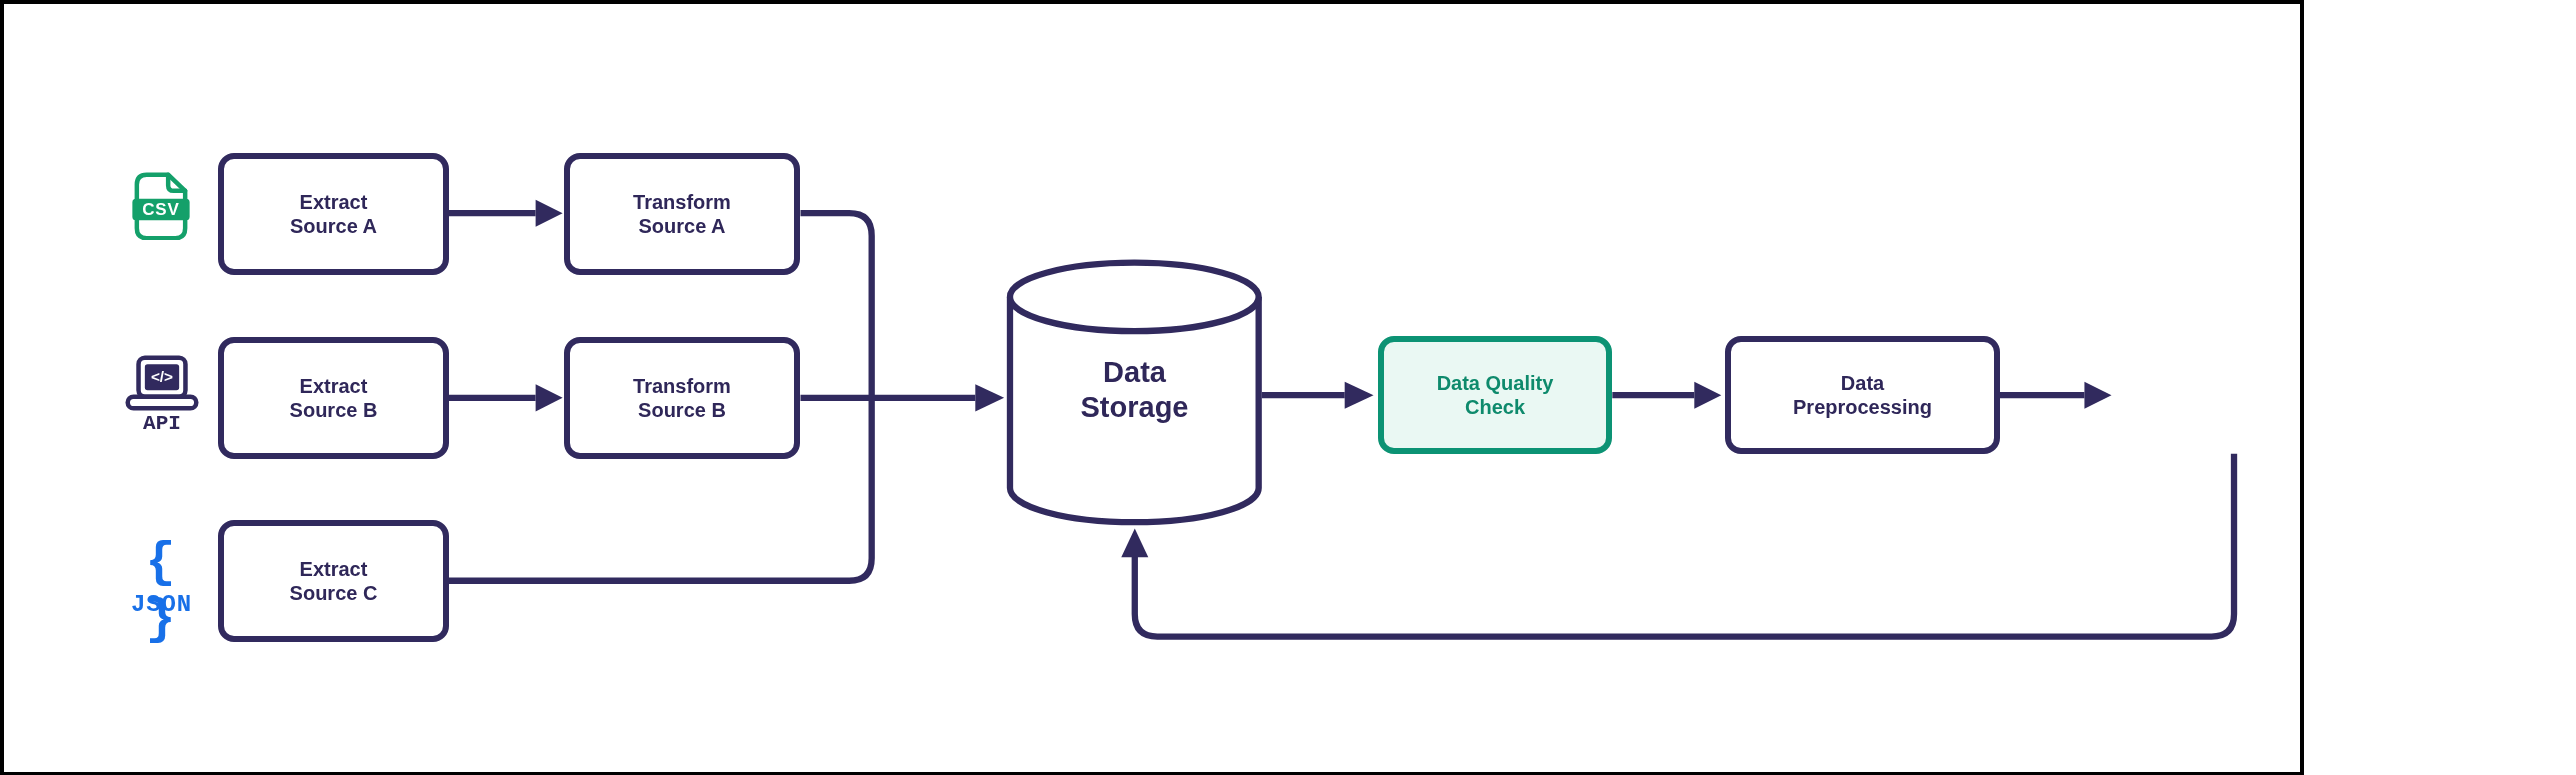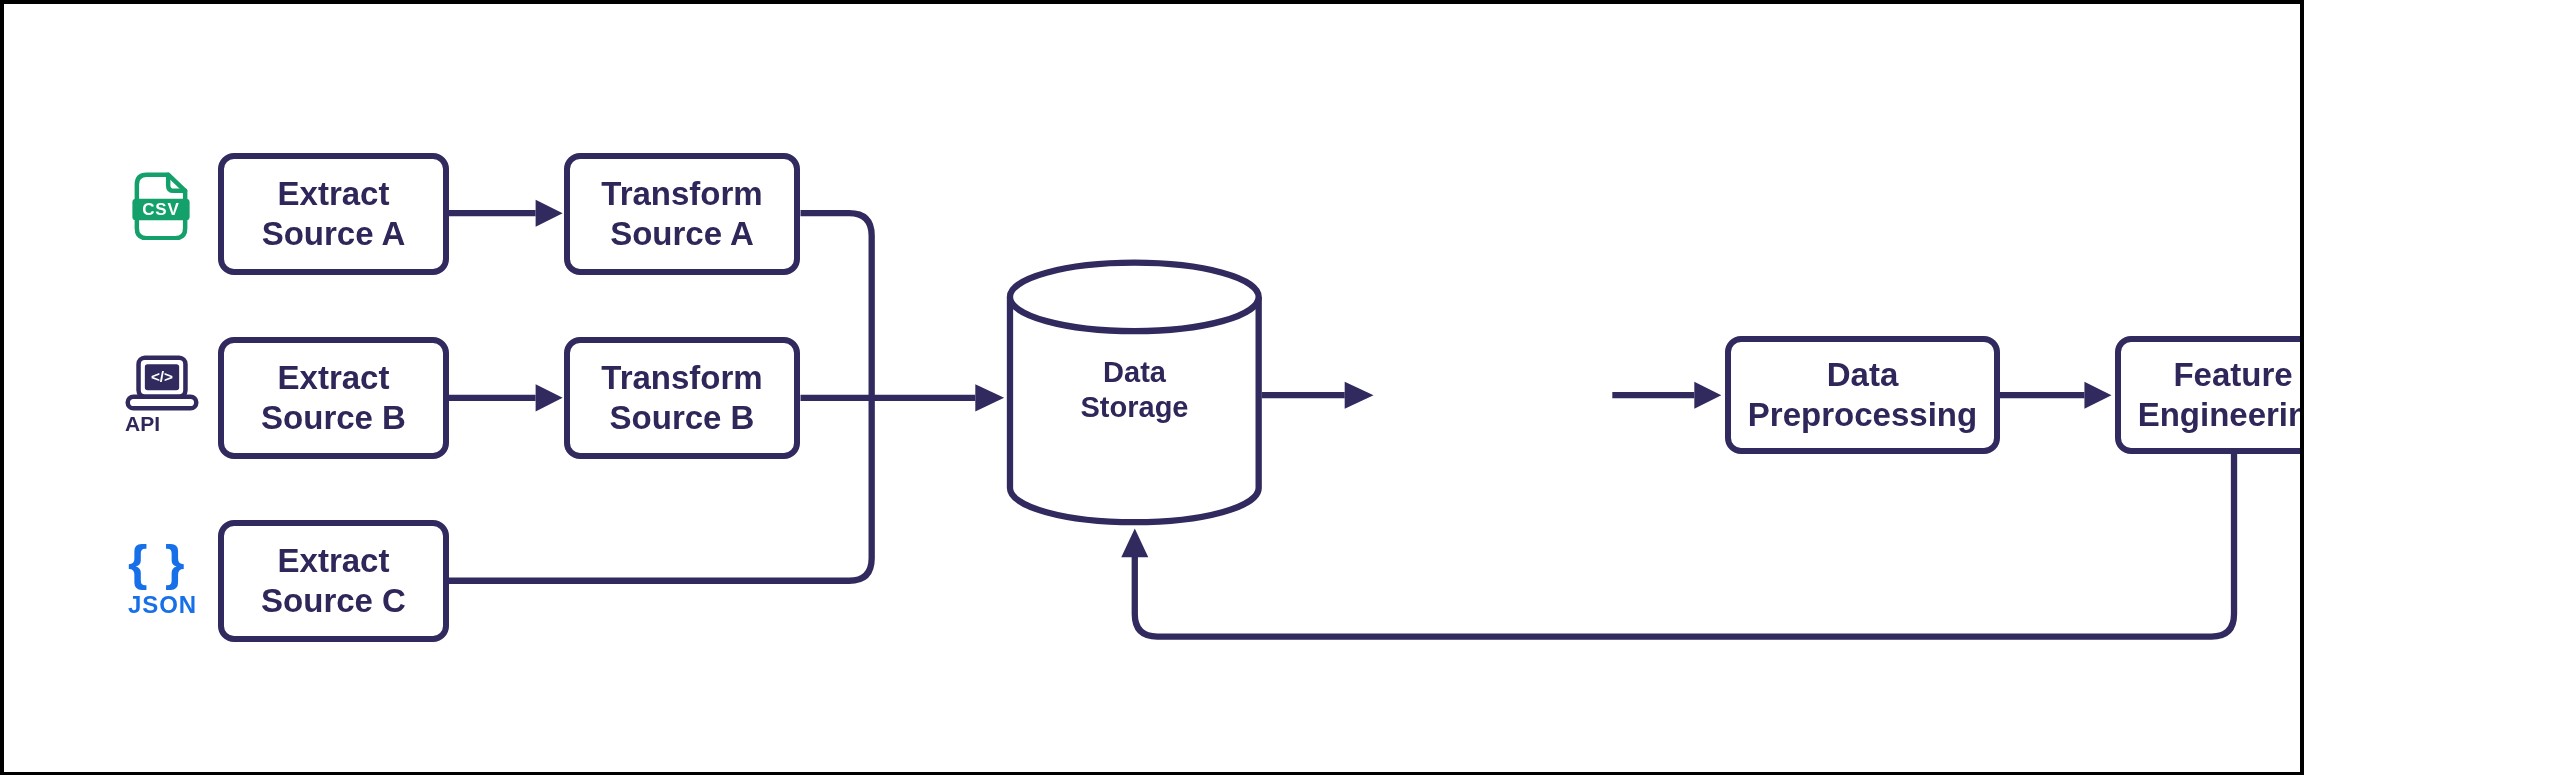--- a/index.html
+++ b/index.html
@@ -8,36 +8,36 @@
     border:4.5px solid var(--frame-black,#000);background:var(--canvas-white,#fff);
     overflow:hidden;font-family:"Liberation Sans",sans-serif;
   }
   .wires{position:absolute;left:0;top:0;width:2567px;height:767px;}
   .edge{fill:none;stroke:var(--navy,#312A5E);stroke-width:7;}
   .ahead{fill:var(--navy,#312A5E);stroke:none;}
   .cyl{fill:#fff;stroke:var(--navy,#312A5E);stroke-width:7;}
   .node{
     position:absolute;display:flex;align-items:center;justify-content:center;
     box-sizing:border-box;background:#fff;border:6.3px solid var(--navy,#312A5E);
-    border-radius:16px;color:var(--text-navy,#2F2759);font-weight:700;font-size:33px;
+    border-radius:16px;color:var(--text-navy,#2F2759);font-weight:700;font-size:20px;
     line-height:1.22;text-align:center;white-space:pre-line;z-index:3;
   }
   .node.green{
     border-color:var(--green-border,#0C9374);
     background:var(--green-fill,#EAF8F3);
     color:var(--green-text,#0E8A6C);
   }
   .storage-label{
     position:absolute;left:1003px;top:351px;width:255px;z-index:3;
     color:var(--text-navy,#2F2759);font-weight:700;font-size:29px;line-height:1.22;
     text-align:center;white-space:pre-line;
   }
   .icon-svg{position:absolute;z-index:2;}
   .icon-label{
-    position:absolute;z-index:2;text-align:left;font-weight:700;
+    position:absolute;z-index:2;text-align:center;font-weight:700;font-family:Liberation Mono, monospace;
   }
   .api-label{left:121px;top:408px;width:74px;font-size:21px;color:var(--text-navy,#2F2759);}
   .json-glyph{left:124px;top:530px;width:67px;font-size:50px;letter-spacing:1.8px;color:var(--json-blue,#1870E8);}
   .json-label{left:124px;top:587px;width:67px;font-size:24px;letter-spacing:0.9px;color:var(--json-blue,#1870E8);}
   .csv-stroke{fill:none;stroke:var(--csv-green,#14A06A);stroke-width:5;stroke-linejoin:round;stroke-linecap:round;}
   .csv-band{fill:var(--csv-green,#14A06A);}
   .csv-text{fill:#fff;font-weight:700;font-size:19px;font-family:"Liberation Sans",sans-serif;letter-spacing:1px;}
   .api-stroke{fill:#fff;stroke:var(--navy,#312A5E);stroke-width:5;stroke-linejoin:round;}
   .api-screen{fill:var(--navy,#312A5E);}
   .api-code{fill:#fff;font-weight:700;font-size:17px;font-family:"Liberation Sans",sans-serif;}
@@ -107,24 +107,24 @@
 Source C</div>
 
   <div class="node" style="left:560px;top:149px;width:236px;height:122px">Transform
 Source A</div>
   <div class="node" style="left:560px;top:333px;width:236px;height:122px">Transform
 Source B</div>
 
   <div class="storage-label">Data
 Storage</div>
 
+  <div class="node green" style="left:1374px;top:332px;width:234px;height:118px">Data Quality
+Check</div>
   <div class="node" style="left:1721px;top:332px;width:275px;height:118px">Data
 Preprocessing</div>
-  <div class="node" style="left:2111px;top:332px;width:236px;height:118px">Feature
-Engineering</div>
 
   <svg class="logo" width="144" height="144" viewBox="0 0 200 200">
     <defs>
       <g id="blade">
         <path class="b-main" d="M100,100 C80,74 48,44 12,14 C52,0 98,4 119,30 C131,45 129,61 113,71 Z"></path>
         <path class="b-light" d="M100,100 C105,93 111,81 113,71 C129,61 131,45 119,30 C138,44 142,70 129,86 C122,95 112,99 100,100 Z"></path>
       </g>
     </defs>
     <use href="#blade" style="--bm:var(--lg-red,#E43921);--bl:var(--lg-red-light,#F1705E)"></use>
     <use href="#blade" transform="rotate(90 100 100)" style="--bm:var(--lg-cyan,#00C7D4);--bl:var(--lg-cyan-light,#71E4EA)"></use>

